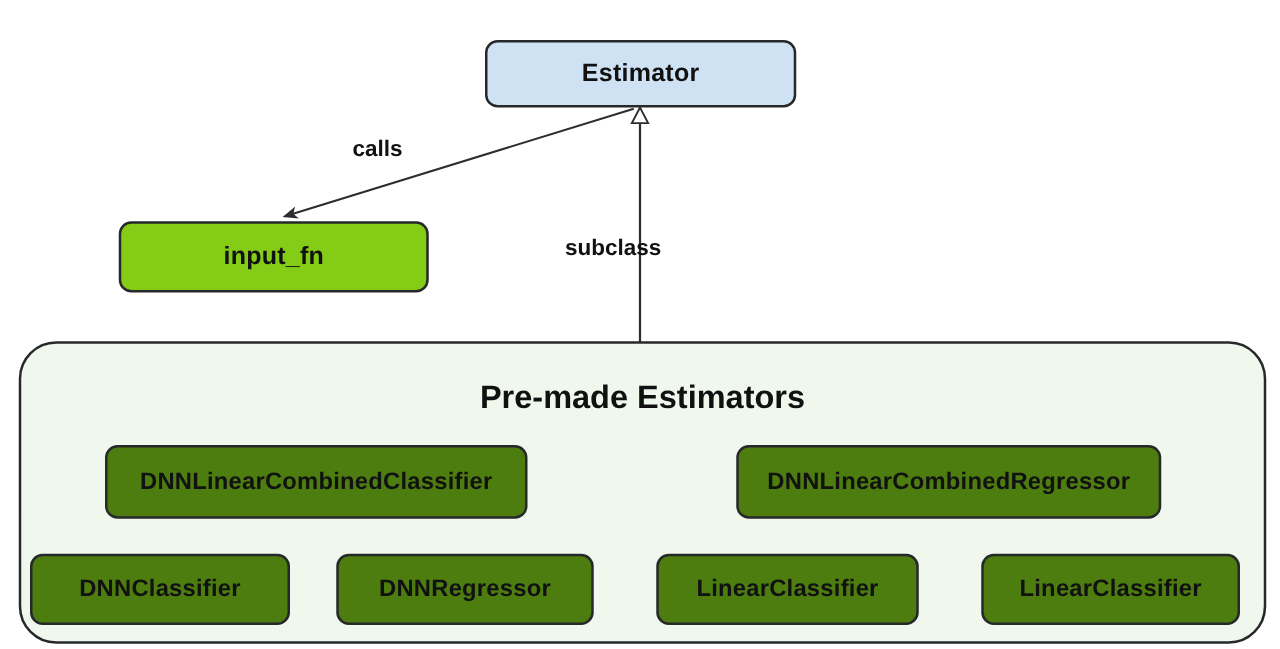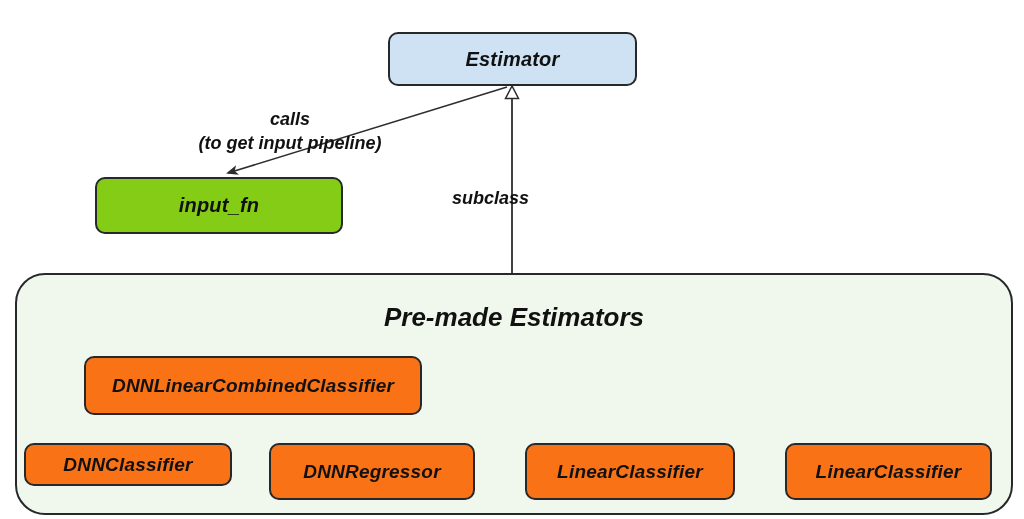--- a/index.html
+++ b/index.html
@@ -7,21 +7,20 @@
     padding: 0;
     background: #ffffff;
     font-family: "Liberation Sans", "DejaVu Sans", sans-serif;
   }
   #canvas {
     position: relative;
     width: 1024px;
     height: 519px;
     background: #ffffff;
     overflow: hidden;
-    font-style: italic;
   }
   .node {
     position: absolute;
     box-sizing: border-box;
     border: 2px solid #26282a;
     border-radius: 10px;
     display: flex;
     align-items: center;
     justify-content: center;
     font-weight: bold;
@@ -53,39 +52,39 @@
   #premade-title {
     position: absolute;
     left: 0; top: 27px;
     width: 100%;
     text-align: center;
     font-weight: bold;
     font-size: 26px;
     color: #111111;
   }
   .green-node {
-    background: #f97316;
+    background: #4d7c0f;
     font-size: 19px;
   }
   #node-dnnlcc { left: 67px;  top: 81px;  width: 338px; height: 59px; }
   #node-dnnlcr { left: 572px; top: 81px;  width: 340px; height: 59px; }
-  #node-dnnc   { left: 7px;   top: 168px; width: 208px; height: 43px; }
+  #node-dnnc   { left: 7px;   top: 168px; width: 208px; height: 57px; }
   #node-dnnr   { left: 252px; top: 168px; width: 206px; height: 57px; text-align: center; }
   #node-linc1  { left: 508px; top: 168px; width: 210px; height: 57px; }
   #node-linc2  { left: 768px; top: 168px; width: 207px; height: 57px; }
   .edge-label {
     position: absolute;
     font-weight: bold;
     color: #111111;
     font-size: 18px;
     text-align: center;
     line-height: 1.35;
     white-space: nowrap;
   }
-  #calls-label { left: 60px; top: 107px; width: 460px; }
+  #calls-label { left: 72px; top: 107px; width: 460px; }
   #subclass-label { left: 452px; top: 186px; }
   #edges-svg {
     position: absolute;
     left: 0; top: 0;
     width: 1024px; height: 519px;
     pointer-events: none;
   }
 </style>
 </head>
 <body>
@@ -104,34 +103,36 @@
     <line x1="512" y1="274" x2="512" y2="98" stroke="#2b2d2f" stroke-width="1.8"></line>
     <polygon points="512,86 505.5,98.5 518.5,98.5" fill="#ffffff" stroke="#2b2d2f" stroke-width="1.5"></polygon>
   </svg>
 
   <div class="node" id="estimator-node">
     <span>Estimator</span>
   </div>
 
   <div class="edge-label" id="calls-label">
     <div>calls</div>
-    <div>(to get input pipeline)</div>
   </div>
 
   <div class="edge-label" id="subclass-label">subclass</div>
 
   <div class="node" id="inputfn-node">
     <span>input_fn</span>
   </div>
 
   <div id="premade-container">
     <div id="premade-title">Pre-made Estimators</div>
 
     <div class="node green-node" id="node-dnnlcc">
       <span>DNNLinearCombinedClassifier</span>
+    </div>
+    <div class="node green-node" id="node-dnnlcr">
+      <span>DNNLinearCombinedRegressor</span>
     </div>
 
     <div class="node green-node" id="node-dnnc">
       <span>DNNClassifier</span>
     </div>
     <div class="node green-node" id="node-dnnr">
       <span>DNNRegressor</span>
     </div>
     <div class="node green-node" id="node-linc1">
       <span>LinearClassifier</span>

